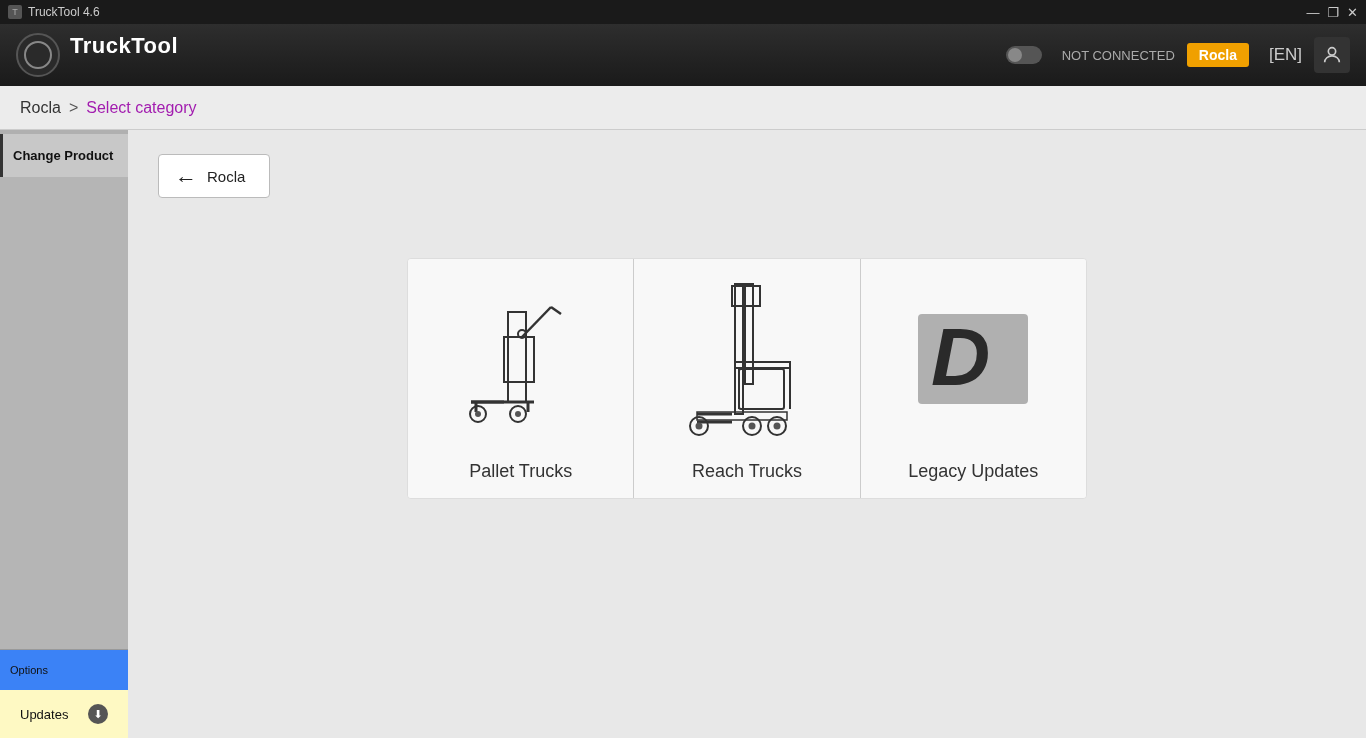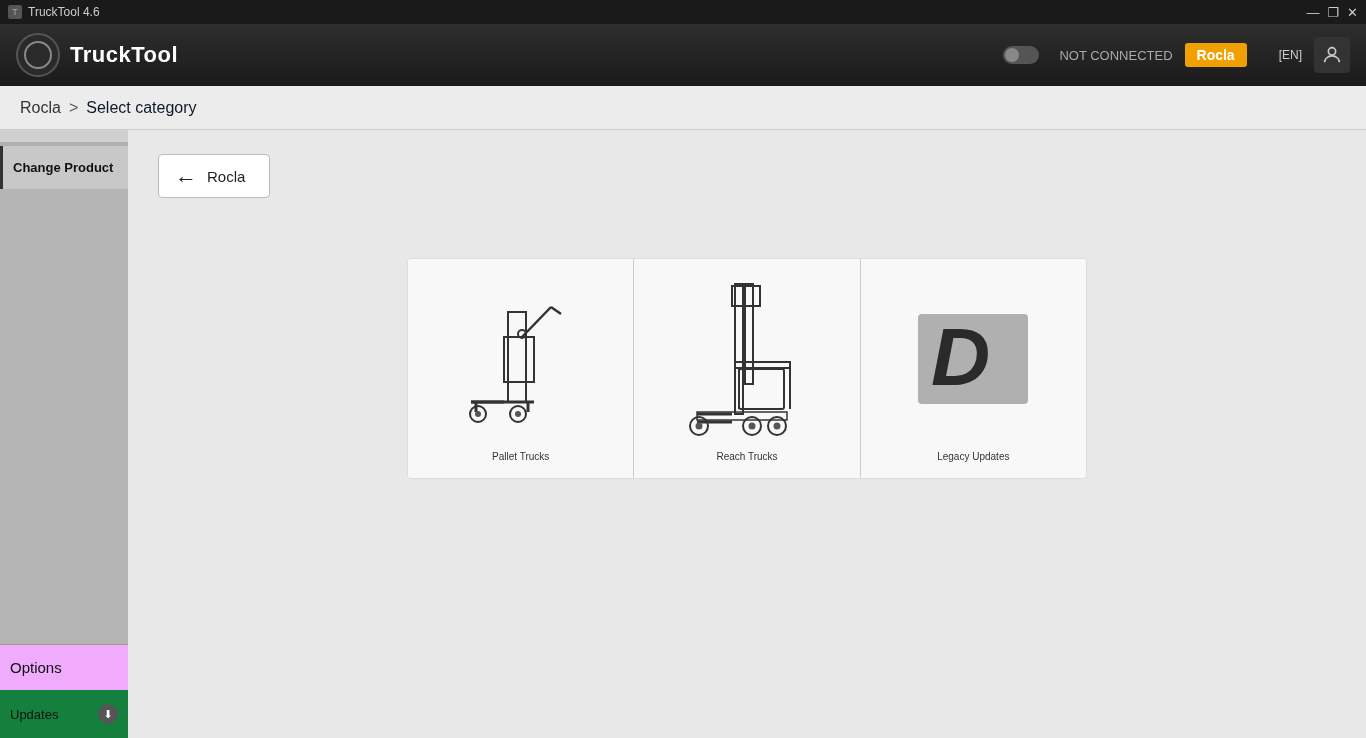--- a/index.html
+++ b/index.html
@@ -51,21 +51,20 @@
     .nav-bar {
       height: 62px;
       background: linear-gradient(180deg, #2e2e2e 0%, #1a1a1a 100%);
       display: flex;
       align-items: center;
       padding: 0 16px;
       gap: 12px;
     }
     .logo-area {
       display: flex;
-      align-items: center;
       gap: 10px;
     }
     .logo-circle {
       width: 44px;
       height: 44px;
       border-radius: 50%;
       border: 2px solid #555;
       background: #2a2a2a;
       display: flex; align-items: center; justify-content: center;
     }
@@ -109,22 +108,22 @@
     .brand-badge {
       background: #f0a000;
       color: #fff;
       font-weight: 700;
       font-size: 14px;
       padding: 4px 12px;
       border-radius: 3px;
     }
     .lang-indicator {
       color: #ccc;
-      font-size: 12px;
-      margin-left: 20px;
+      font-size: 17px;
+      margin-left: 8px;
     }
     .user-icon-btn {
       width: 36px;
       height: 36px;
       background: #333;
       border-radius: 4px;
       display: flex; align-items: center; justify-content: center;
       cursor: pointer;
     }
     .user-icon-btn svg { width: 22px; height: 22px; }
@@ -142,72 +141,71 @@
     .breadcrumb-item {
       color: #333;
       font-size: 16px;
       font-weight: 400;
     }
     .breadcrumb-sep {
       color: #555;
       font-size: 16px;
     }
     .breadcrumb-current {
-      color: #0f172a;
+      color: #a21caf;
       font-size: 16px;
       font-weight: 400;
     }
 
     
     .main-layout {
       display: flex;
       height: calc(738px - 24px - 62px - 44px);
     }
 
     
     .sidebar {
       width: 128px;
       background: #b0b0b0;
       display: flex;
       flex-direction: column;
       padding-top: 4px;
-      margin-top: 12px;
     }
     .sidebar-item-active {
       background: #c8c8c8;
       padding: 14px 10px;
       color: #111;
       font-size: 13px;
       font-weight: 600;
       cursor: pointer;
       border-left: 3px solid #333;
     }
     .sidebar-filler {
       flex: 1;
       background: #b5b5b5;
     }
     .sidebar-bottom {
       border-top: 1px solid #999;
     }
     .sidebar-option {
       padding: 14px 10px;
       color: #111;
-      font-size: 15px;
-      cursor: pointer;
-      background: #f0abfc;
+      font-size: 11px;
+      cursor: pointer;
+      background: #3b82f6;
     }
     .sidebar-updates {
       display: flex;
       align-items: center;
       justify-content: space-between;
-      padding: 14px 10px;
+      padding: 14px 20px;
       color: #111;
       font-size: 13px;
       cursor: pointer;
-      background: #15803d;
+      background: #fef9c3;
     }
     .update-badge {
       width: 20px;
       height: 20px;
       background: #555;
       border-radius: 50%;
       display: flex; align-items: center; justify-content: center;
       color: #fff;
       font-size: 11px;
     }
@@ -264,24 +262,24 @@
     }
     .category-item:last-child { border-right: none; }
     .category-img {
       height: 160px;
       display: flex;
       align-items: center;
       justify-content: center;
       margin-bottom: 10px;
     }
     .category-label {
-      font-size: 10px;
+      font-size: 18px;
       color: #333;
       text-align: right;
-      margin-top: 2px;
+      margin-top: 12px;
     }
 
     
     .truck-svg { filter: none; }
   </style>
 </head>
 <body>
 
 <div class="title-bar">
   <div class="title-bar-left">

